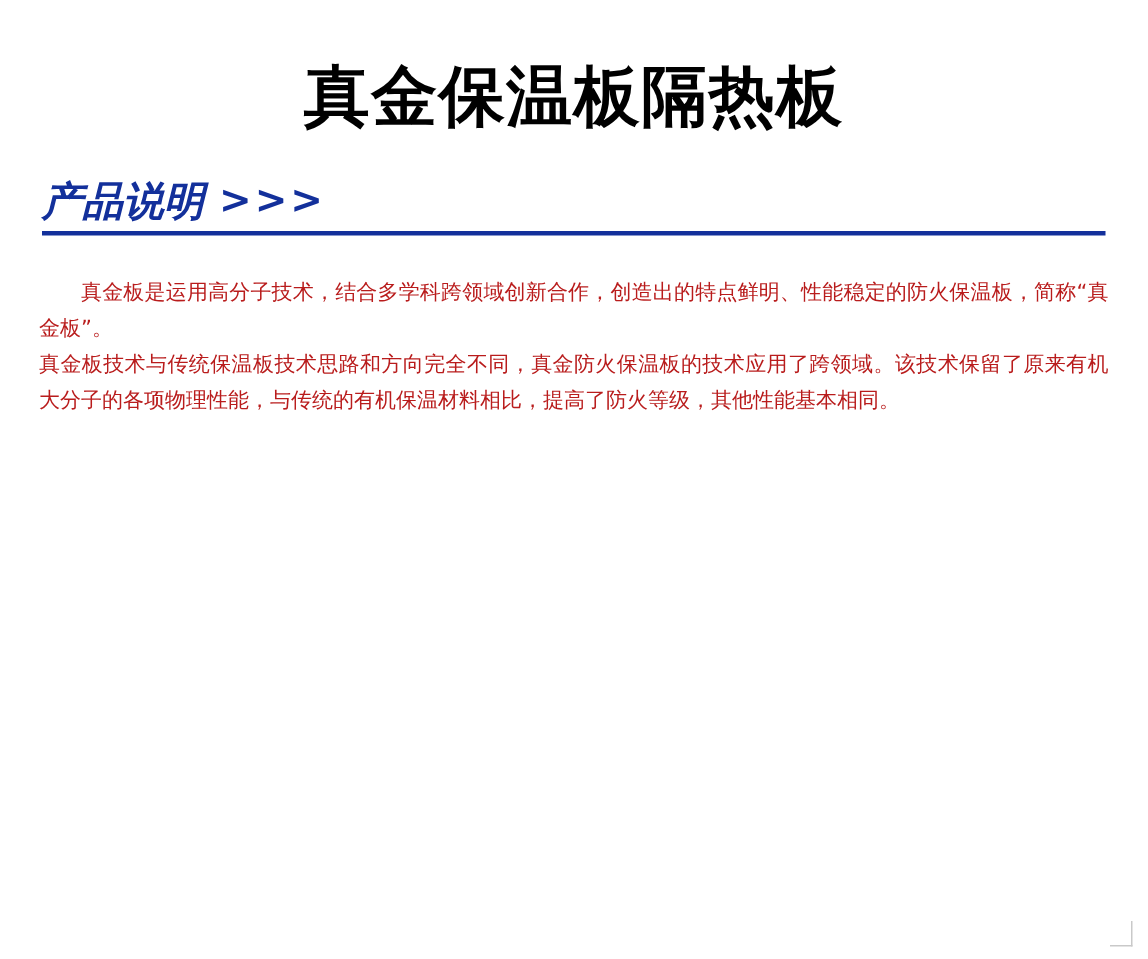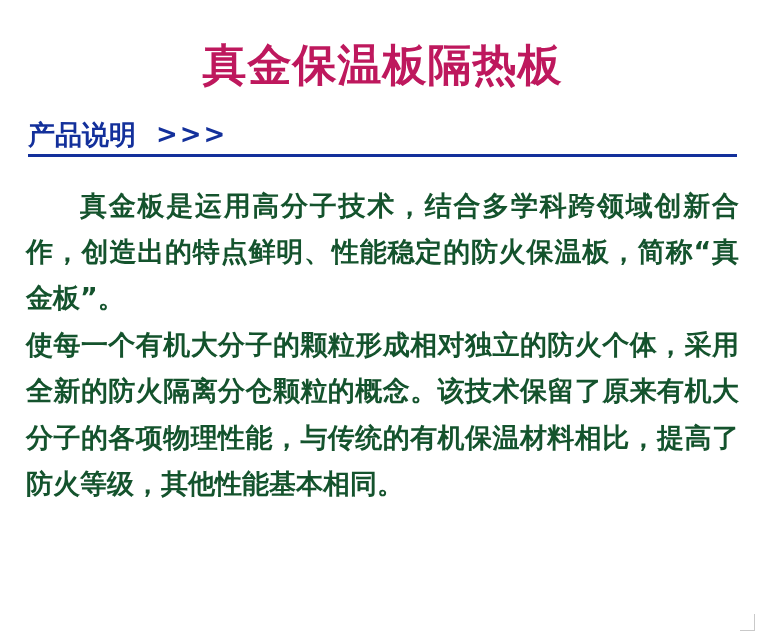--- a/index.html
+++ b/index.html
@@ -19,57 +19,58 @@
     width: 765px;
     height: 639px;
     box-sizing: border-box;
   }
   .title {
     text-align: center;
     font-family: "DejaVu Sans", "Liberation Sans", sans-serif;
     font-weight: bold;
     font-size: 44px;
     letter-spacing: 1px;
-    color: #be185d;
+    color: #000000;
     margin: 0;
     padding-top: 40px;
     line-height: 1.15;
   }
   .section-head {
     position: relative;
     margin: 30px 28px 0 28px;
     padding-bottom: 6px;
     border-bottom: 3px solid #13309b;
     display: flex;
     align-items: flex-end;
-    gap: 20px;
+    gap: 10px;
+    font-style: italic;
   }
   .section-head .label {
     font-family: "DejaVu Sans", "Liberation Sans", sans-serif;
     font-weight: bold;
     font-size: 27px;
     color: #13309b;
     line-height: 1;
   }
   .section-head .chevrons {
     font-family: "DejaVu Sans", "Liberation Sans", sans-serif;
     font-weight: bold;
     font-size: 26px;
     color: #13309b;
     letter-spacing: 2px;
     line-height: 1;
     transform: translateY(-1px);
   }
   .body-text {
     margin: 26px 26px 0 26px;
-    font-size: 27px;
+    font-size: 14px;
     line-height: 1.72;
-    color: #14532d;
+    color: #b91c1c;
     font-family: "DejaVu Sans", "Liberation Sans", sans-serif;
-    font-weight: bold;
+    font-weight: normal;
     text-align: justify;
   }
   .body-text p {
     margin: 0;
   }
   .body-text p.indent {
     text-indent: 2em;
   }
   .corner-mark {
     position: absolute;
@@ -88,18 +89,18 @@
 
   <h1 class="title">真金保温板隔热板</h1>
 
   <div class="section-head">
     <span class="label">产品说明</span>
     <span class="chevrons">&gt;&gt;&gt;</span>
   </div>
 
   <div class="body-text">
     <p class="indent">真金板是运用高分子技术，结合多学科跨领域创新合作，创造出的特点鲜明、性能稳定的防火保温板，简称“真金板”。</p>
-    <p>使每一个有机大分子的颗粒形成相对独立的防火个体，采用全新的防火隔离分仓颗粒的概念。该技术保留了原来有机大分子的各项物理性能，与传统的有机保温材料相比，提高了防火等级，其他性能基本相同。</p>
+    <p>真金板技术与传统保温板技术思路和方向完全不同，真金防火保温板的技术应用了跨领域。该技术保留了原来有机大分子的各项物理性能，与传统的有机保温材料相比，提高了防火等级，其他性能基本相同。</p>
   </div>
 
   <div class="corner-mark"></div>
 
 </div>
 
 </body></html>

